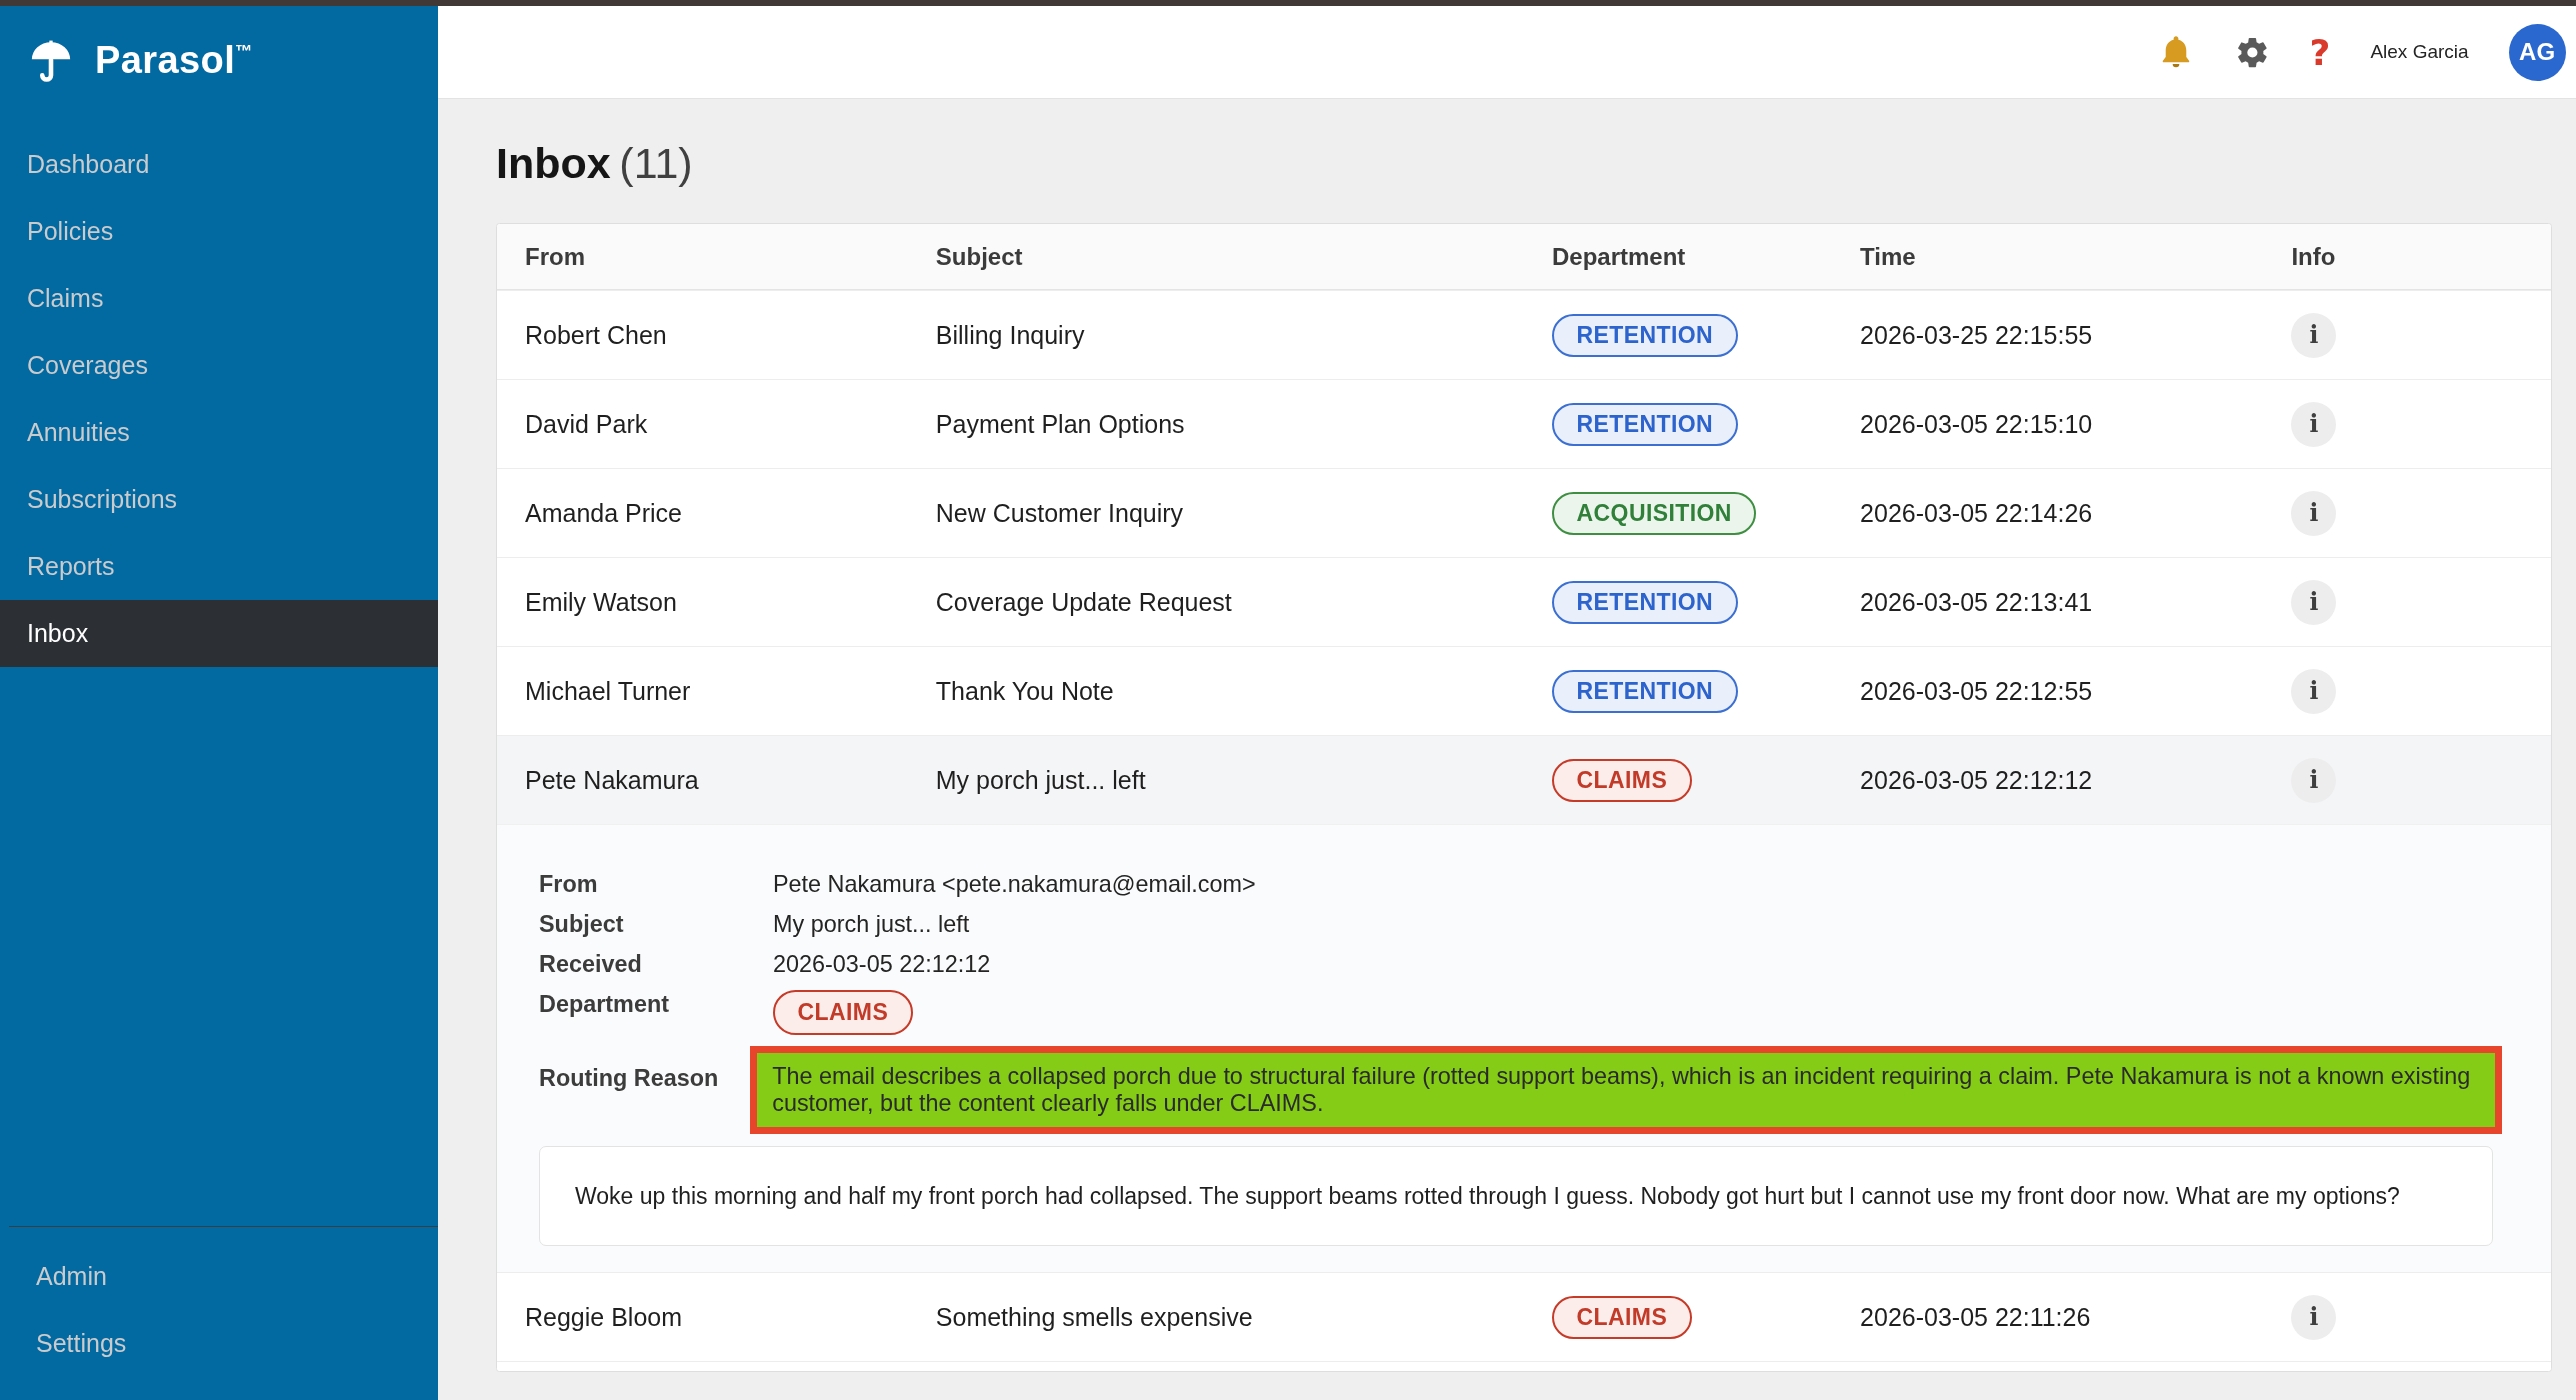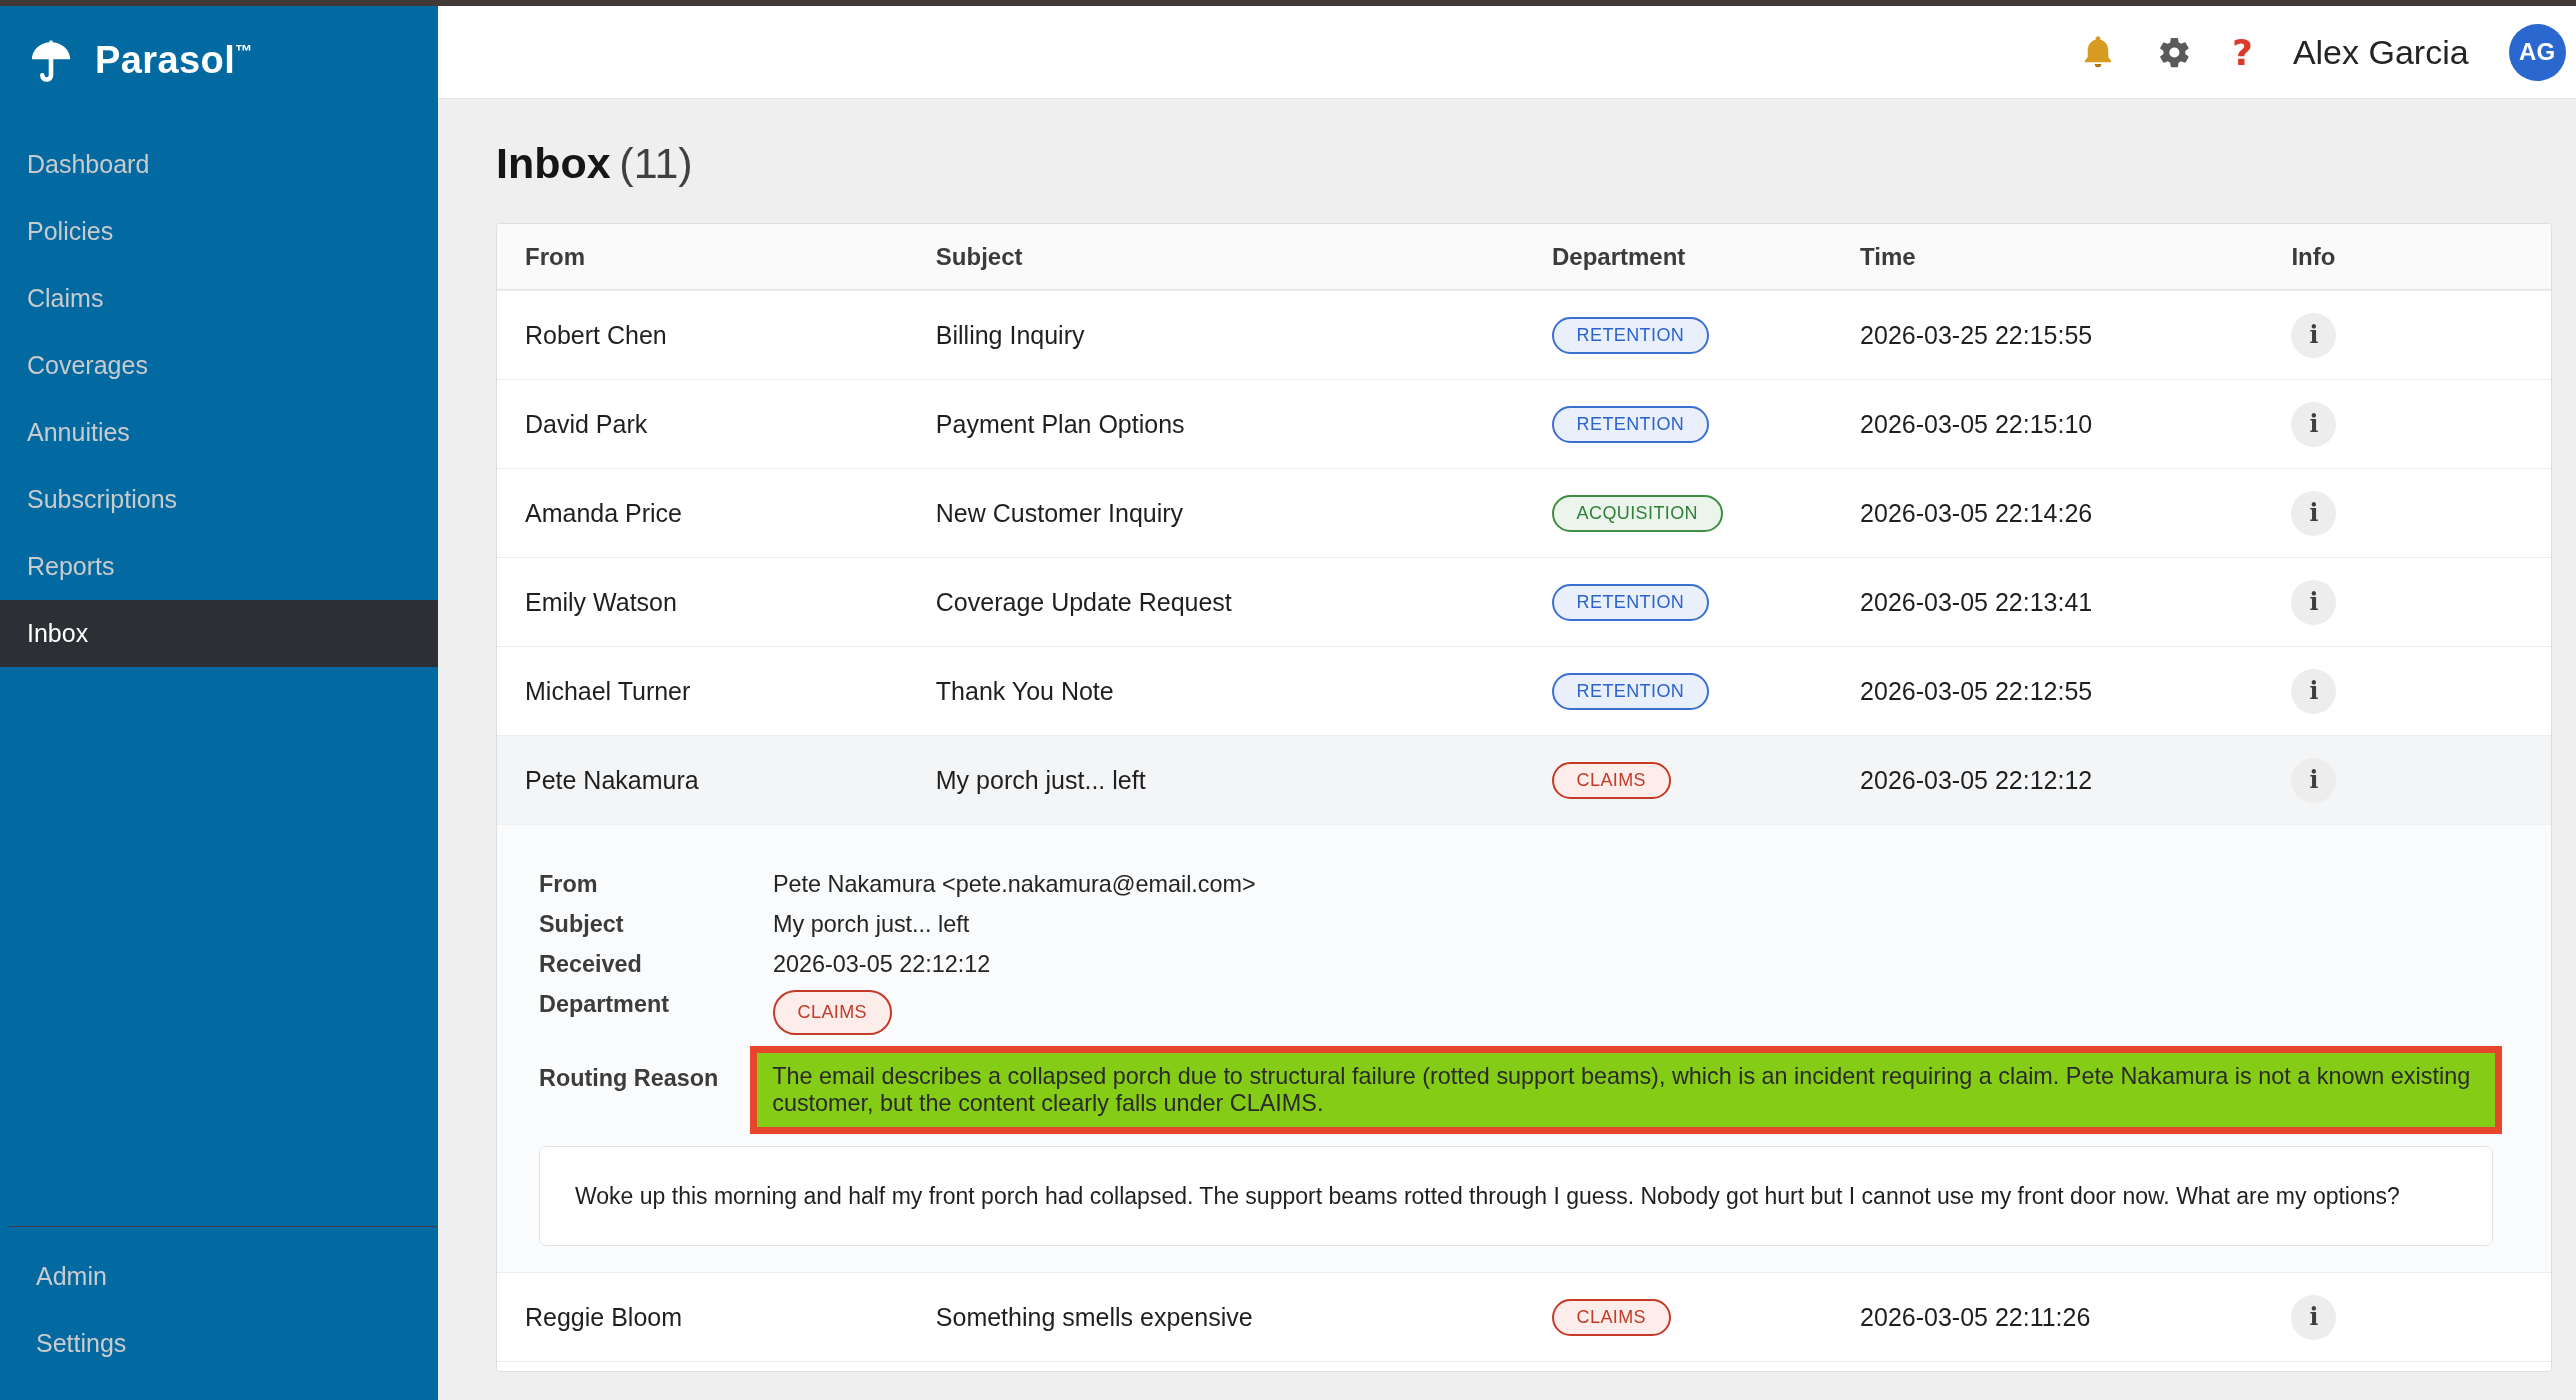--- a/index.html
+++ b/index.html
@@ -34,21 +34,21 @@
 
   
   .main { flex: 1; display: flex; flex-direction: column; min-width: 0; }
   .topbar {
     height: 93px; background: #ffffff; border-bottom: 1.7px solid #e3e3e3;
     display: flex; align-items: center; justify-content: flex-end; gap: 40px;
     padding-right: 10.4px; flex: 0 0 auto;
   }
   .icon-btn { display: flex; align-items: center; justify-content: center; cursor: pointer; }
   .help-glyph { color: #d93a2b; font-size: 36px; font-weight: 800; font-family: "DejaVu Sans", sans-serif; }
-  .user-name { font-size: 34px; color: #242424; font-weight: 500; }
+  .user-name { font-size: 19px; color: #242424; font-weight: 500; }
   .avatar {
     width: 57px; height: 57px; border-radius: 50%; background: #2a68d0;
     color: #fff; font-size: 24px; font-weight: 700;
     display: flex; align-items: center; justify-content: center; cursor: pointer;
   }
 
   .content { flex: 1; padding: 0 23.4px 0 58px; overflow: hidden; }
   .page-title { margin: 40px 0 35px; font-size: 43px; color: #161616; font-weight: 700; }
   .page-title .count { color: #404040; font-weight: 400; margin-left: 8.7px; }
 
@@ -69,21 +69,21 @@
   .trow {
     display: flex; height: 89px; align-items: center;
     border-top: 1.7px solid #ededee; font-size: 25px; color: #1f1f1f;
     background: #ffffff; cursor: pointer;
   }
   .trow:first-child { border-top: none; }
   .trow.selected { background: #f4f5f7; }
 
   .badge {
     display: inline-block; padding: 6px 22.6px; border-radius: 867px;
-    font-size: 18px; font-weight: 400; letter-spacing: 0.4px; white-space: nowrap;
+    font-size: 23px; font-weight: 700; letter-spacing: 0.4px; white-space: nowrap;
   }
   .badge[data-dept="RETENTION"]  { color: #2c63cc; border: 2.6px solid #3b6fd1; background: #e9effb; }
   .badge[data-dept="ACQUISITION"]{ color: #31803a; border: 2.6px solid #3f8f43; background: #ebf5eb; }
   .badge[data-dept="CLAIMS"]     { color: #c23a28; border: 2.6px solid #c63a28; background: #fcedeb; }
 
   .info-icon {
     width: 45px; height: 45px; border-radius: 50%; background: #ededee;
     display: flex; align-items: center; justify-content: center; cursor: pointer;
   }
   .info-i { font-family: "DejaVu Serif", serif; font-weight: 700; font-size: 23.4px; color: #3f3f3f; }

